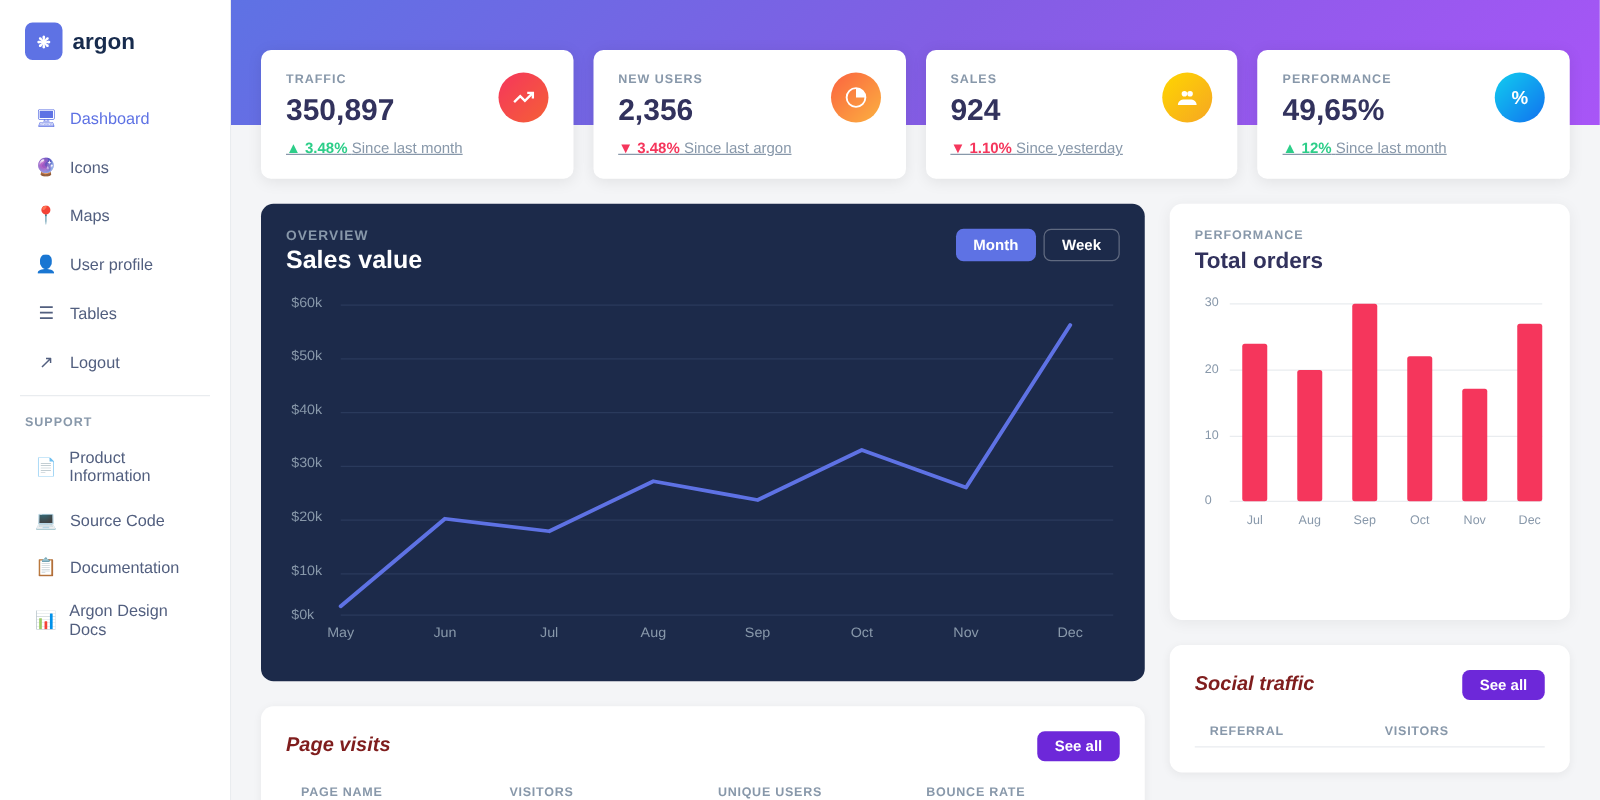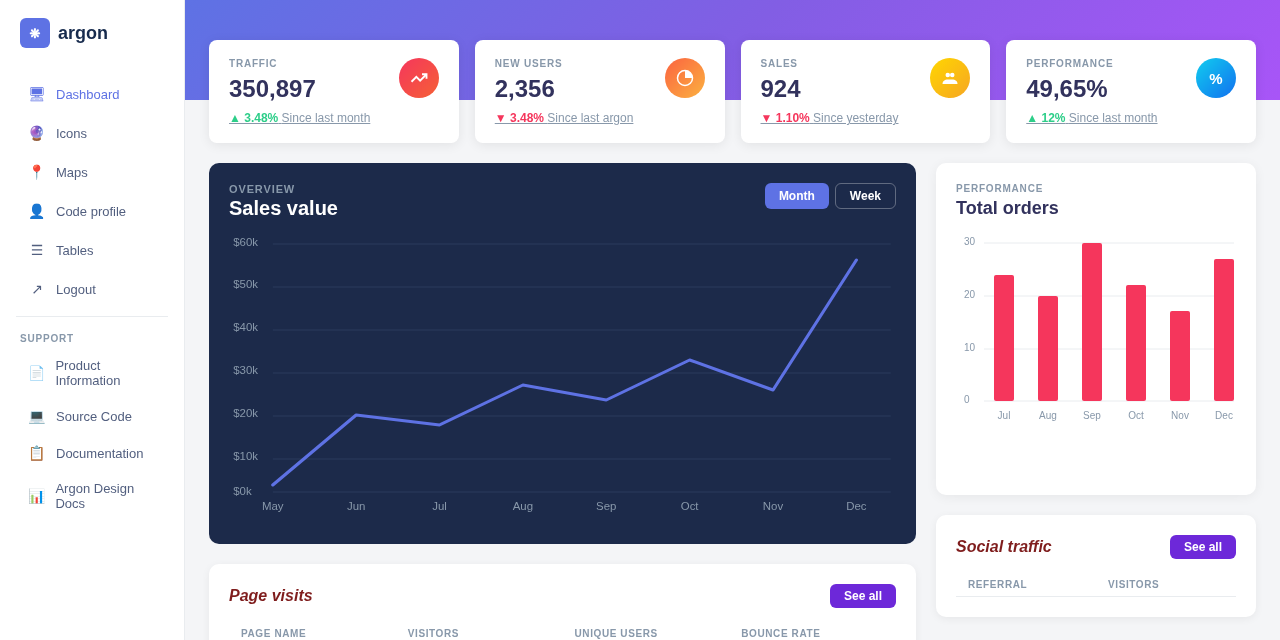--- a/index.html
+++ b/index.html
@@ -172,21 +172,21 @@
     <div class="sidebar-item">
       <span class="sidebar-item-icon">🔮</span>
       <span>Icons</span>
     </div>
     <div class="sidebar-item">
       <span class="sidebar-item-icon">📍</span>
       <span>Maps</span>
     </div>
     <div class="sidebar-item">
       <span class="sidebar-item-icon">👤</span>
-      <span>Code profile</span>
+      <span>User profile</span>
     </div>
     <div class="sidebar-item">
       <span class="sidebar-item-icon">☰</span>
       <span>Tables</span>
     </div>
     <div class="sidebar-item">
       <span class="sidebar-item-icon">↗</span>
       <span>Logout</span>
     </div>
 

